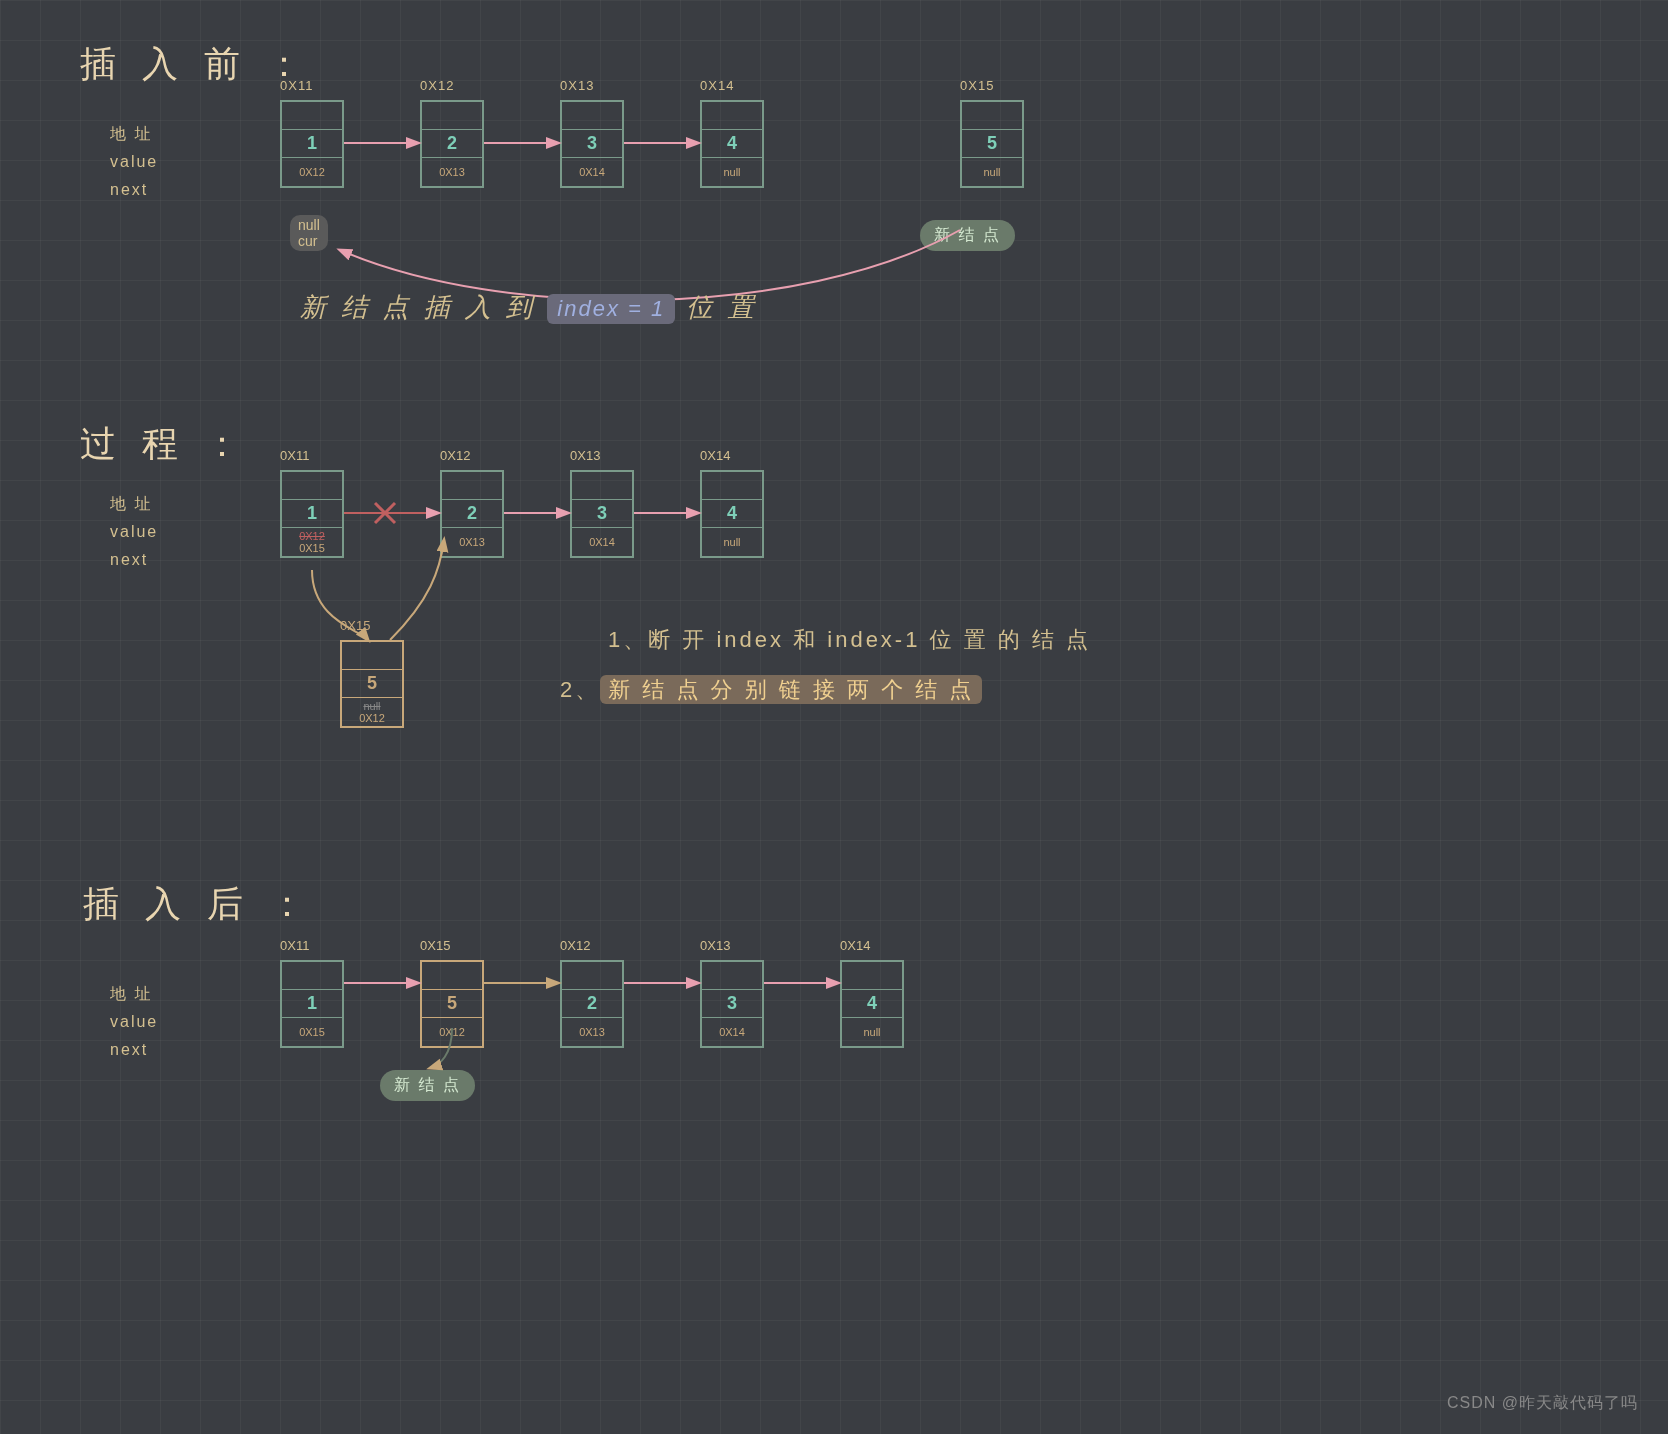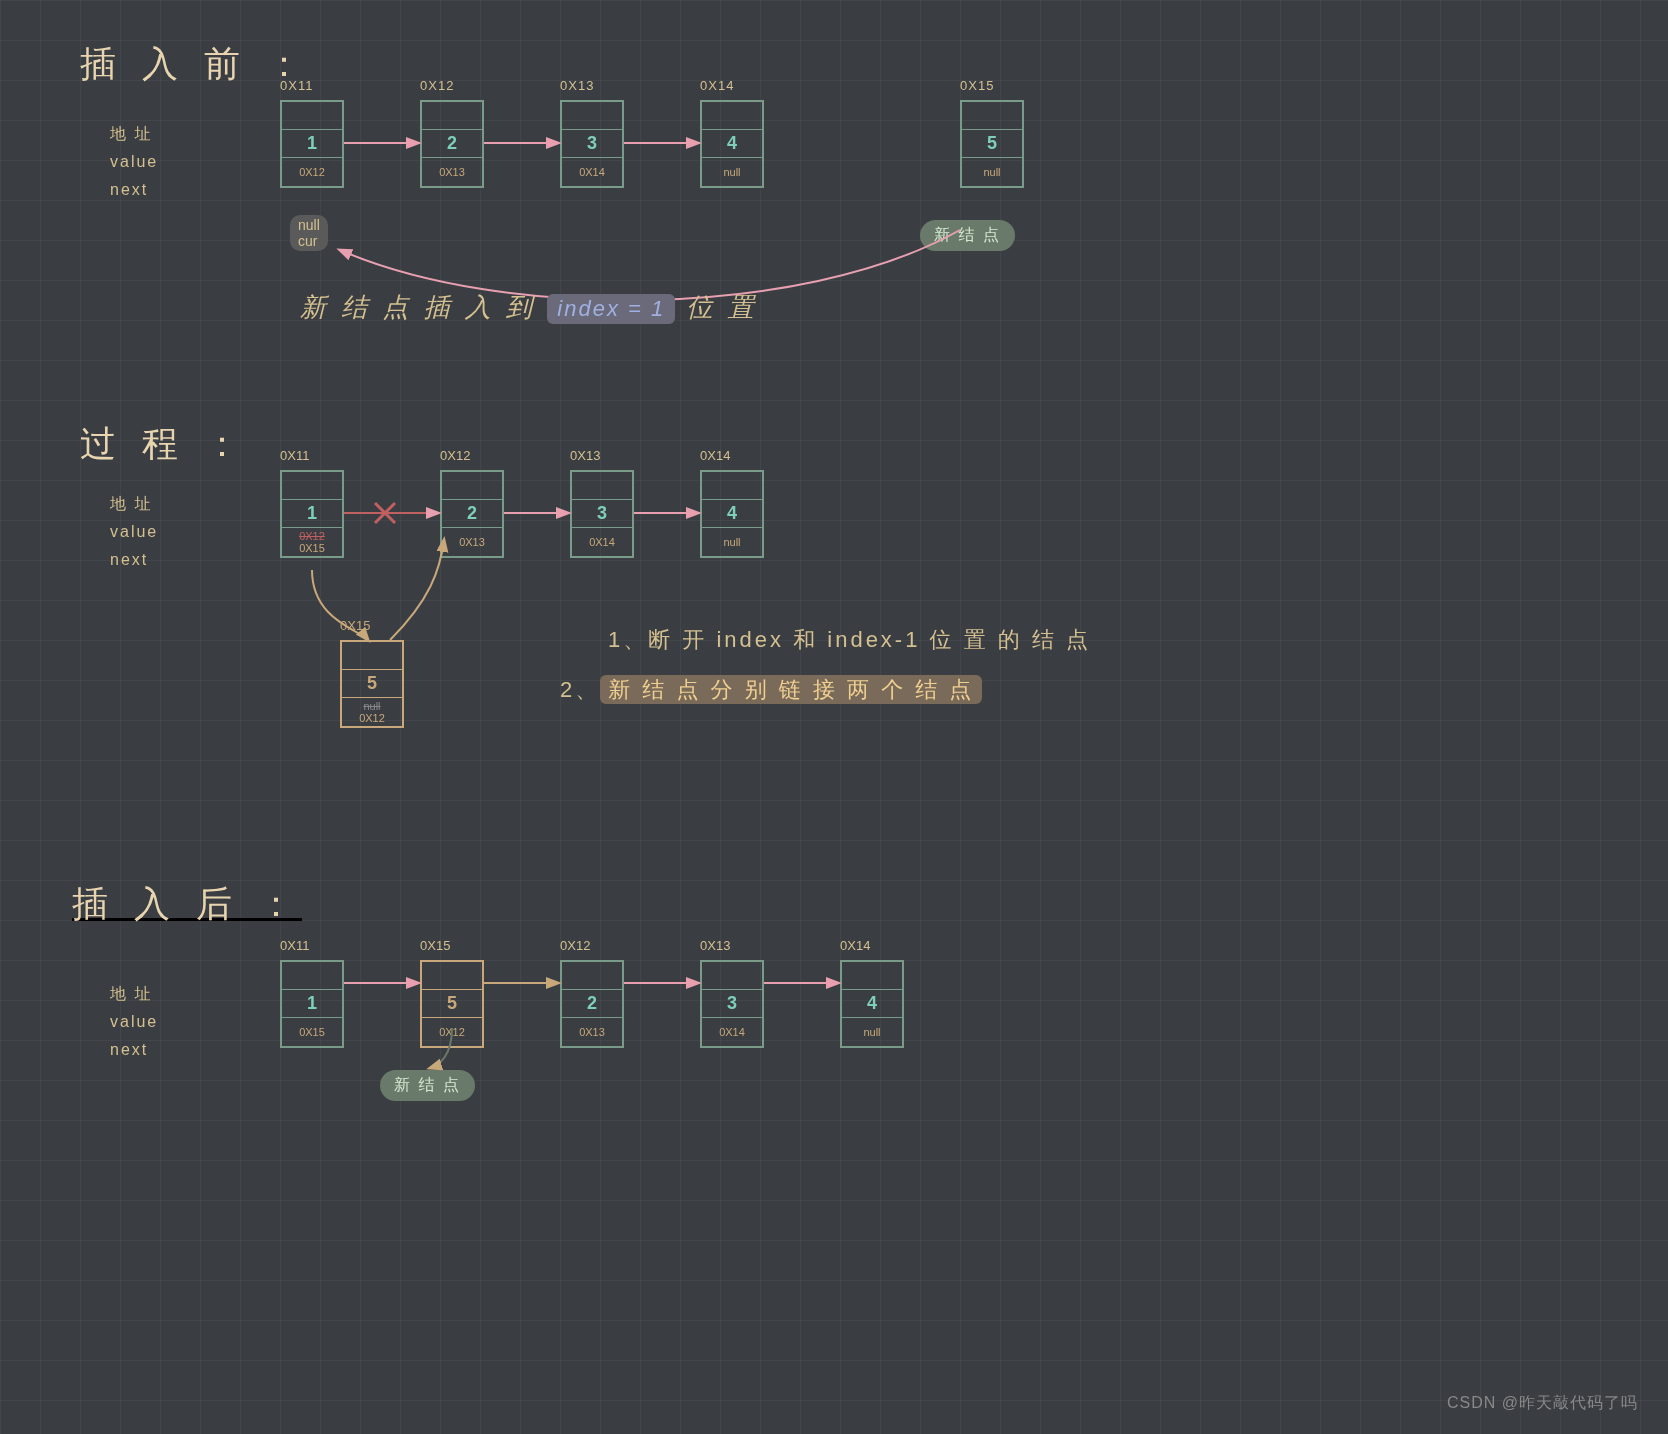--- a/index.html
+++ b/index.html
@@ -312,21 +312,21 @@
   <path d="M 312 170 C 312 220, 360 230, 368 240" stroke="#c8a87a" stroke-width="2" fill="none" marker-end="url(#arr3)"></path>
 </svg>
 
 <div class="step-annotation" style="position:absolute; top:620px; left:560px;margin-left:48px;">
   1、断 开 index 和 index-1 位 置 的 结 点
 </div>
 <div class="step-annotation" style="position:absolute; top:670px; left:560px;">
   2、<span class="step-highlight">新 结 点 分 别 链 接 两 个 结 点</span>
 </div>
 
-<div style="position:absolute; top:880px; left:72px;text-decoration:underline;">
+<div style="position:absolute; top:880px; left:83px;">
   <div class="section-title">插 入 后 ：</div>
 </div>
 
 <div style="position:absolute; top:980px; left:110px; display:flex; flex-direction:column;">
   <div style="height:28px; display:flex; align-items:center; font-size:16px; color:#d4c090; letter-spacing:2px;">地 址</div>
   <div style="height:28px; display:flex; align-items:center; font-size:16px; color:#d4c090; letter-spacing:2px;">value</div>
   <div style="height:28px; display:flex; align-items:center; font-size:16px; color:#d4c090; letter-spacing:2px;">next</div>
 </div>
 
 <div style="position:absolute; top:960px; left:280px;">

